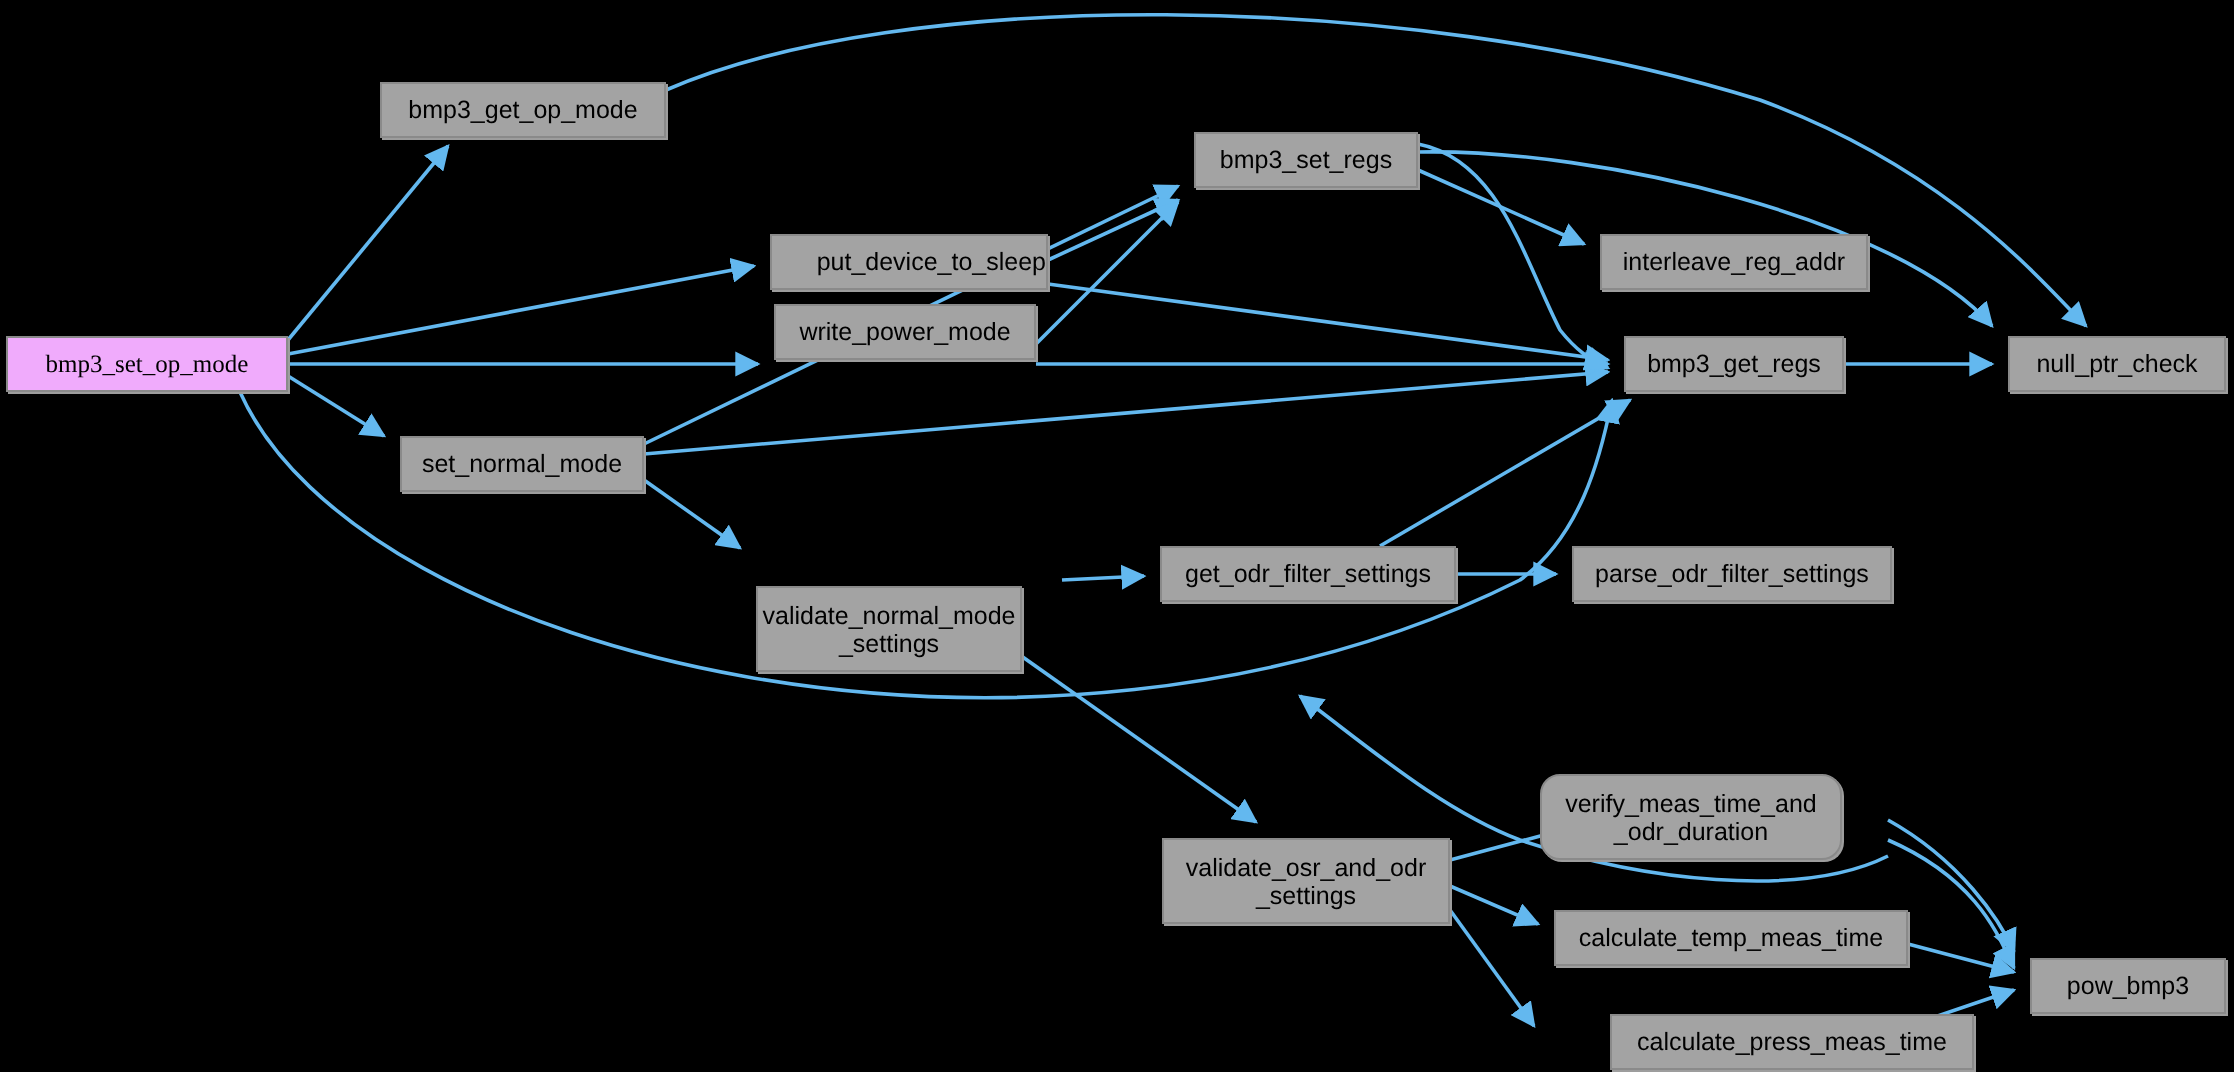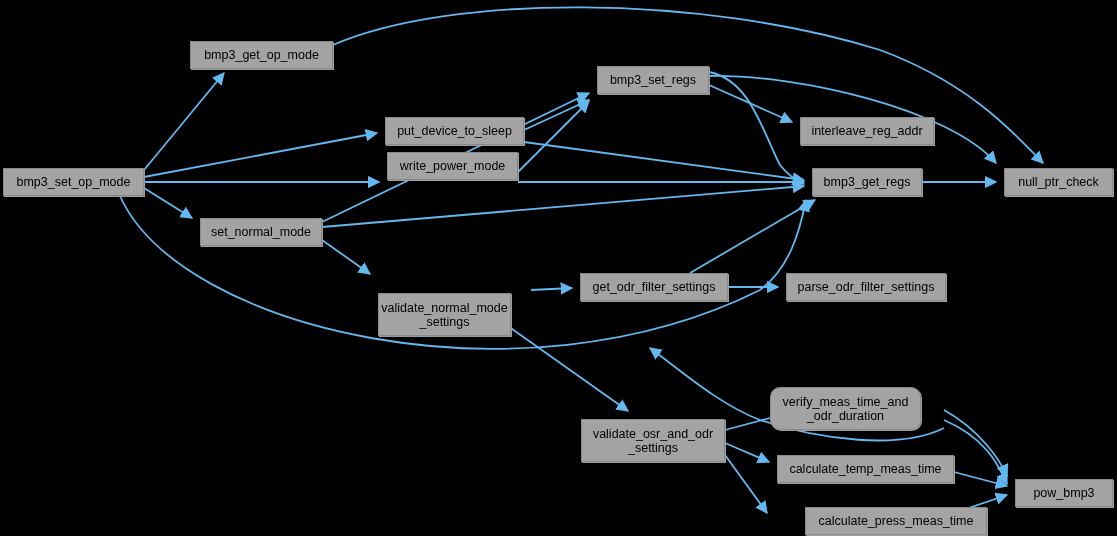--- a/index.html
+++ b/index.html
@@ -33,21 +33,22 @@
     line-height: 14px;
     display: flex;
     align-items: center;
     justify-content: center;
     text-align: center;
     box-shadow: 1px 1px 0 0 #9d9d9d;
     white-space: pre;
     letter-spacing: 0px;
   }
   .node.highlight {
-    background: #a3a3a3;
+    background: #f0abfc;
+    font-family: Liberation Serif, serif;
   }
   .node-label {
     display: block;
     width: 100%;
     white-space: pre-line;
   }
 </style>
 </head>
 <body>
 
@@ -87,21 +88,21 @@
         <path d="M 944 420 C 990 440 1000 470 1007 484" stroke="#63b8ef" stroke-width="1.8" fill="none" marker-end="url(#arrow)"></path>
         <path d="M 954 472 L 1007 486" stroke="#63b8ef" stroke-width="1.8" fill="none" marker-end="url(#arrow)"></path>
         <path d="M 957 512 L 1007 495" stroke="#63b8ef" stroke-width="1.8" fill="none" marker-end="url(#arrow)"></path>
         <path d="M 944 428 C 900 450 820 440 760 420 C 720 405 680 370 650 348" stroke="#63b8ef" stroke-width="1.8" fill="none" marker-end="url(#arrow)"></path>
       </g>
   </svg>
   <div id="node-layer">
       <div class="node highlight" style="left: 3px; top: 168px; width: 141px; height: 28px;"><span class="node-label">bmp3_set_op_mode</span></div>
       <div class="node" style="left: 190px; top: 41px; width: 143px; height: 28px;"><span class="node-label">bmp3_get_op_mode</span></div>
       <div class="node" style="left: 200px; top: 218px; width: 122px; height: 28px;"><span class="node-label">set_normal_mode</span></div>
-      <div class="node" style="left: 385px; top: 117px; width: 139px; height: 28px;"><span class="node-label">put_device_to_sleep</span></div>
+      <div class="node" style="left: 385px; top: 117px; width: 139px; height: 28px; text-align: right;"><span class="node-label">put_device_to_sleep</span></div>
       <div class="node" style="left: 387px; top: 152px; width: 131px; height: 28px;"><span class="node-label">write_power_mode</span></div>
       <div class="node" style="left: 378px; top: 269px; width: 133px; height: 43px; margin-top: 24px;"><span class="node-label">validate_normal_mode
 _settings</span></div>
       <div class="node" style="left: 597px; top: 66px; width: 112px; height: 28px;"><span class="node-label">bmp3_set_regs</span></div>
       <div class="node" style="left: 800px; top: 117px; width: 134px; height: 28px;"><span class="node-label">interleave_reg_addr</span></div>
       <div class="node" style="left: 812px; top: 168px; width: 110px; height: 28px;"><span class="node-label">bmp3_get_regs</span></div>
       <div class="node" style="left: 1004px; top: 168px; width: 109px; height: 28px;"><span class="node-label">null_ptr_check</span></div>
       <div class="node" style="left: 580px; top: 273px; width: 148px; height: 28px; justify-content: center;"><span class="node-label">get_odr_filter_settings</span></div>
       <div class="node" style="left: 786px; top: 273px; width: 160px; height: 28px;"><span class="node-label">parse_odr_filter_settings</span></div>
       <div class="node" style="left: 581px; top: 419px; width: 144px; height: 43px;"><span class="node-label">validate_osr_and_odr

